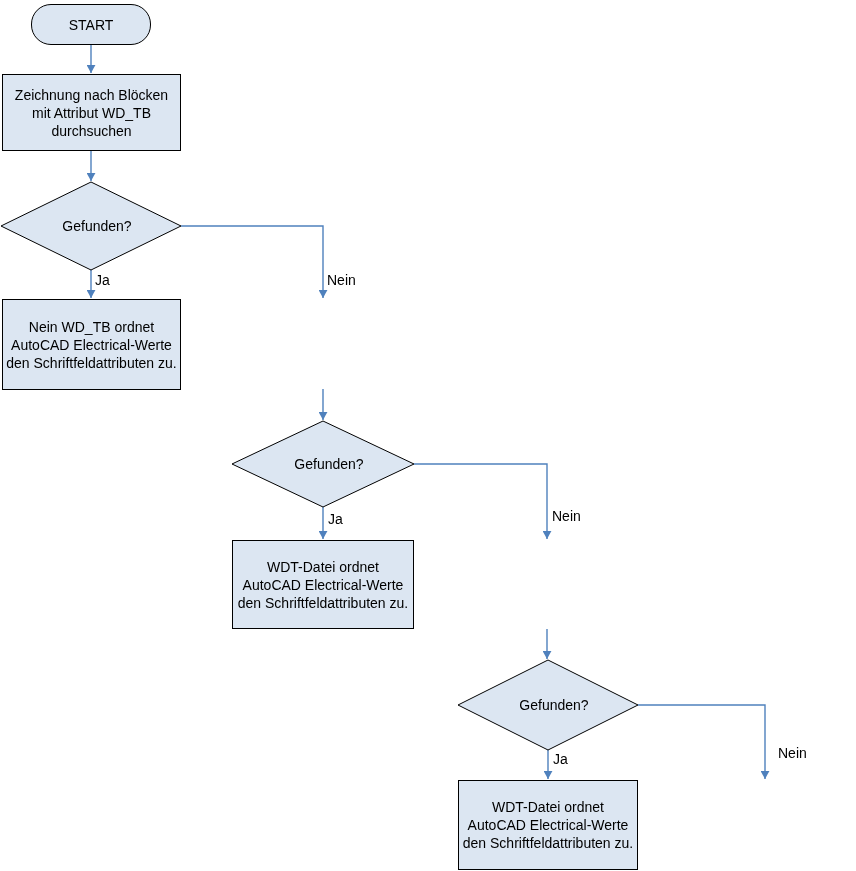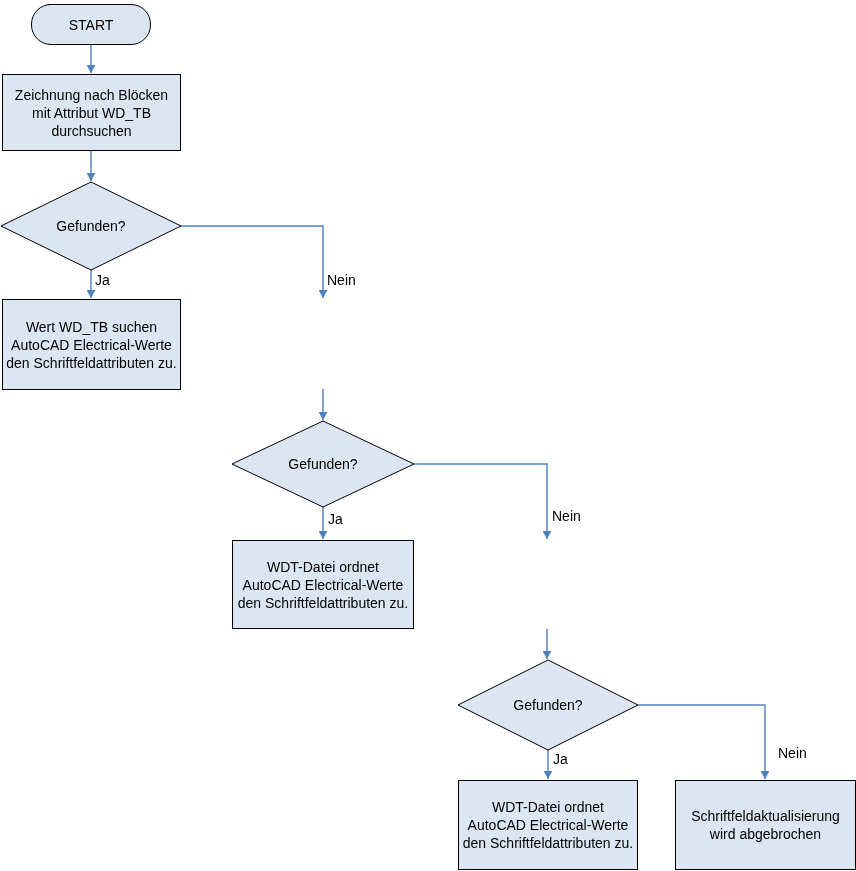--- a/index.html
+++ b/index.html
@@ -44,20 +44,21 @@
     white-space:pre-line;
   }
   .node.stadium{ border-radius:20px; }
   .decision-label{
     position:absolute;
     display:flex;align-items:center;justify-content:center;
     text-align:center;
     font-size:14px;line-height:18px;
     color:var(--text);
     pointer-events:none;
+    margin-left:6px;
   }
   .edge-label{
     position:absolute;
     font-size:14px;line-height:15px;
     color:var(--text);
     white-space:nowrap;
   }
 </style>
 </head>
 <body>
@@ -88,40 +89,38 @@
   </svg>
 
   <div class="node" style="left:2px;top:74px;width:179px;height:77px;">Zeichnung nach Blöcken
 mit Attribut WD_TB
 durchsuchen</div>
 
   <div class="node stadium" style="left:31px;top:4px;width:120px;height:41px;">START</div>
 
   <div class="decision-label" style="left:1px;top:182px;width:180px;height:88px;">Gefunden?</div>
 
-  <div class="node" style="left:2px;top:299px;width:179px;height:91px;">Wert WD_TB suchen
+  <div class="node" style="left:2px;top:299px;width:179px;height:91px;">Nein WD_TB ordnet
 AutoCAD Electrical-Werte
 den Schriftfeldattributen zu.</div>
 
 
   <div class="decision-label" style="left:232px;top:421px;width:182px;height:86px;">Gefunden?</div>
 
   <div class="node" style="left:232px;top:540px;width:182px;height:89px;">WDT-Datei ordnet
 AutoCAD Electrical-Werte
 den Schriftfeldattributen zu.</div>
 
 
   <div class="decision-label" style="left:458px;top:660px;width:180px;height:90px;">Gefunden?</div>
 
   <div class="node" style="left:458px;top:780px;width:180px;height:90px;">WDT-Datei ordnet
 AutoCAD Electrical-Werte
 den Schriftfeldattributen zu.</div>
 
-  <div class="node" style="left:675px;top:780px;width:181px;height:90px;">Schriftfeldaktualisierung
-wird abgebrochen</div>
 
   <span class="edge-label" style="left:95px;top:273px;">Ja</span>
   <span class="edge-label" style="left:327px;top:273px;">Nein</span>
   <span class="edge-label" style="left:328px;top:512px;">Ja</span>
   <span class="edge-label" style="left:552px;top:509px;">Nein</span>
   <span class="edge-label" style="left:553px;top:752px;">Ja</span>
   <span class="edge-label" style="left:778px;top:746px;">Nein</span>
 
 </div>
 

